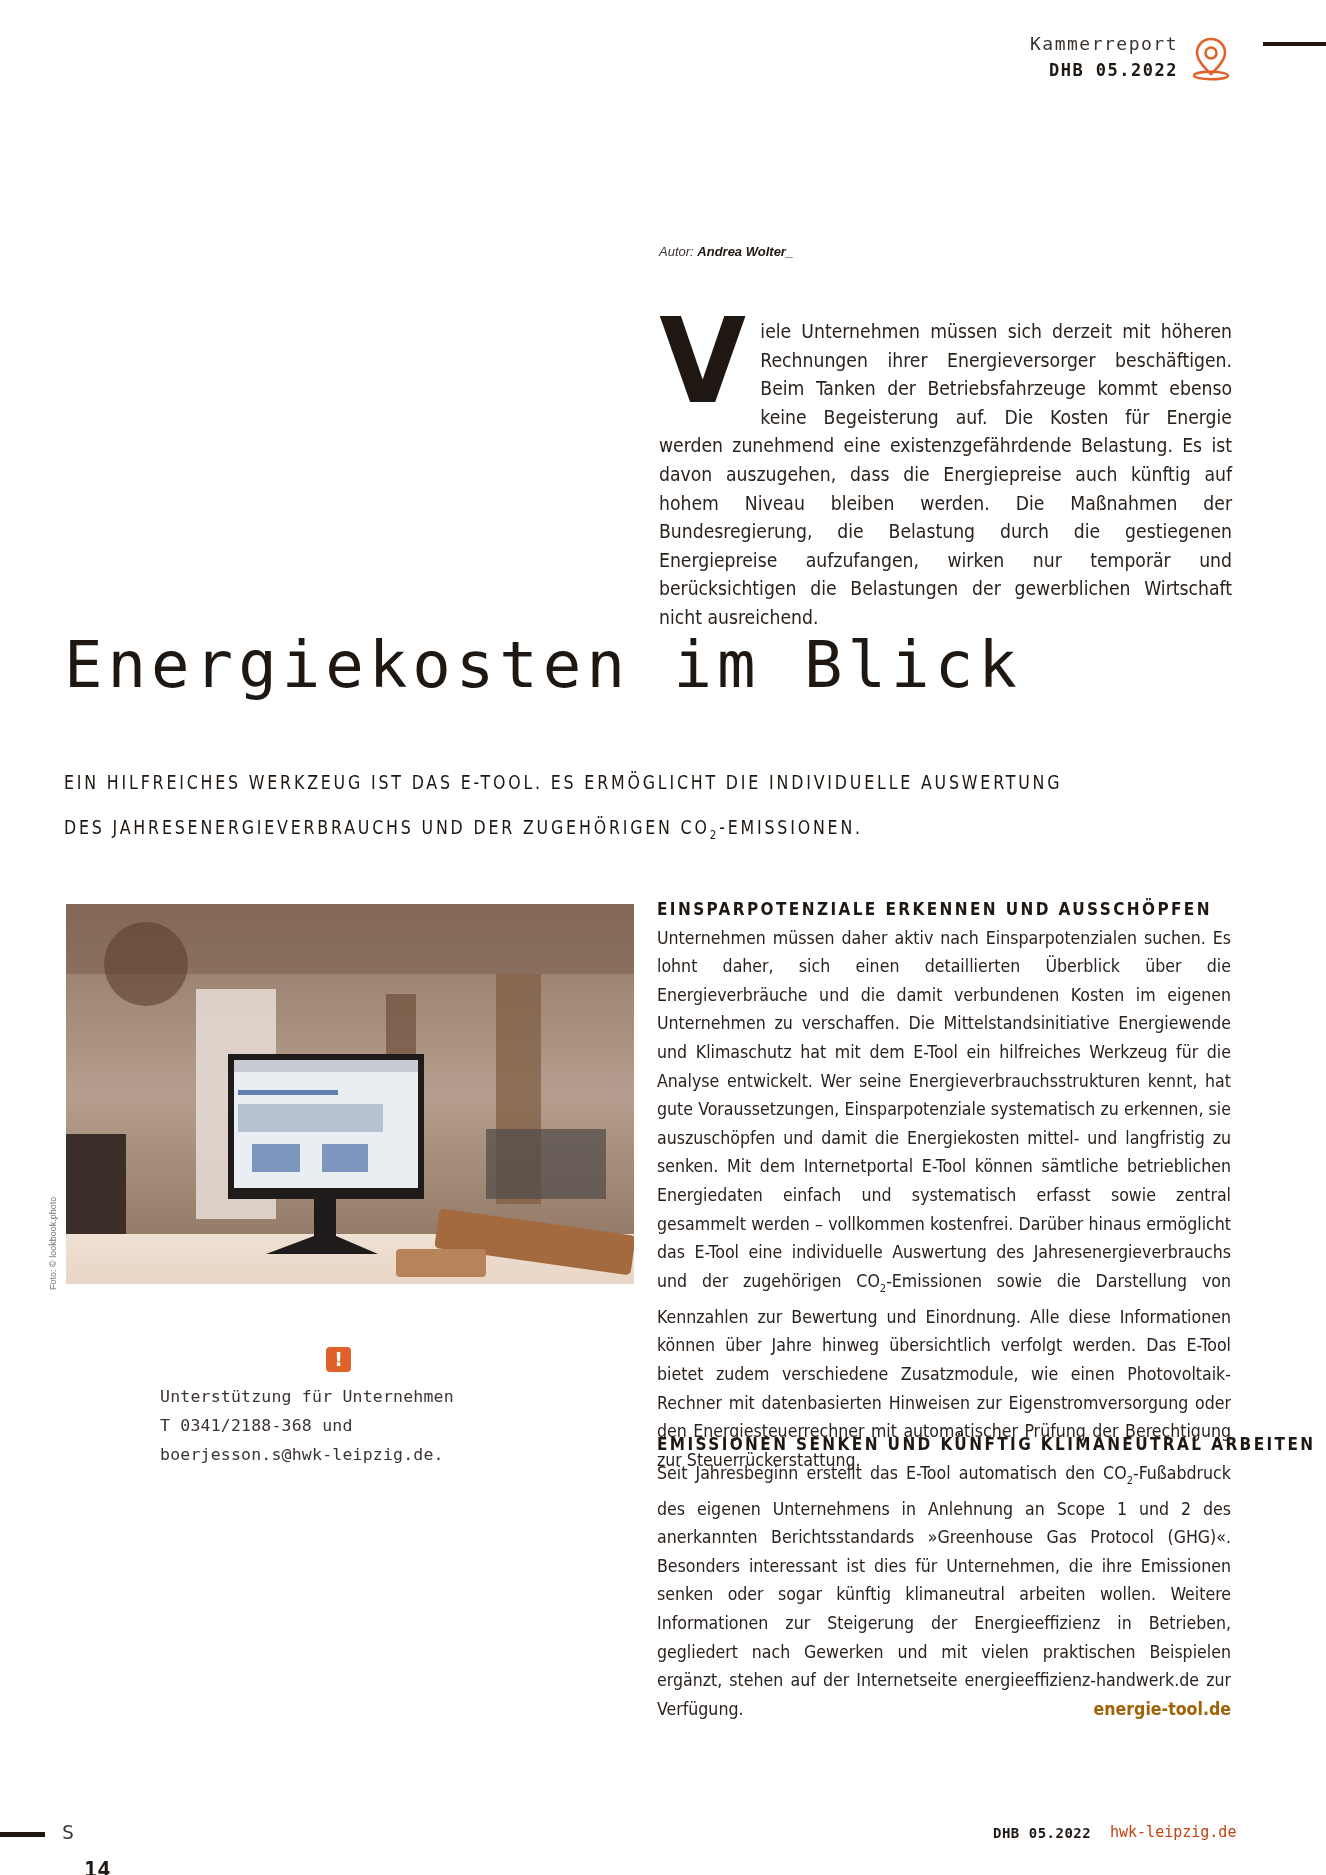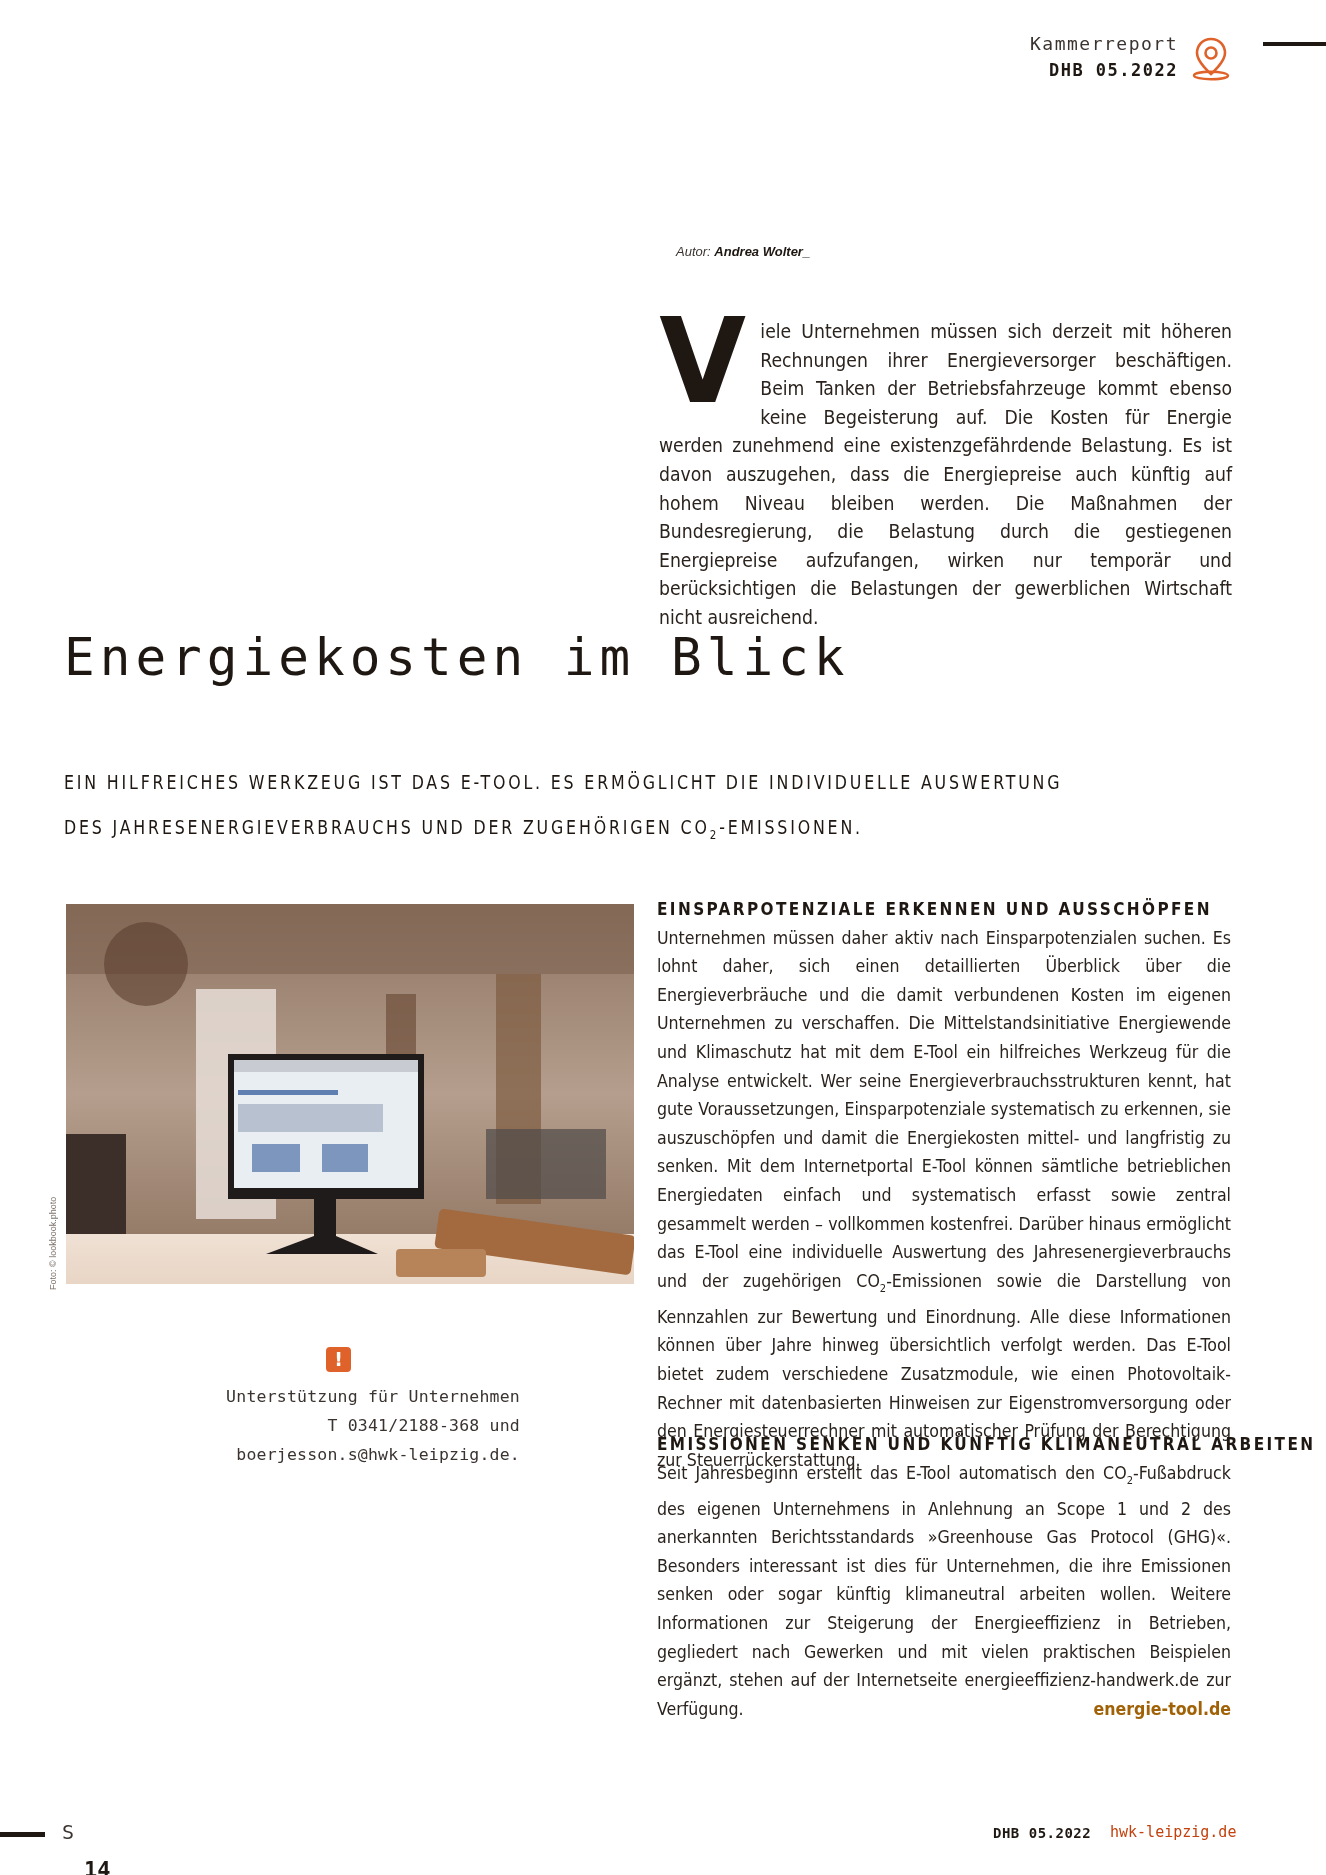--- a/index.html
+++ b/index.html
@@ -3,35 +3,35 @@
 <meta charset="utf-8">
 <style>
   html, body { margin:0; padding:0; background:#ffffff; }
   body { width:1326px; height:1875px; position:relative; overflow:hidden; color:#1e1712; font-family:"Liberation Sans", sans-serif; }
 
   .hdr-kicker { position:absolute; right:148px; top:33px; font-family:"DejaVu Sans Mono", monospace; font-size:18px; letter-spacing:1.5px; color:#3a3330;text-align:right; }
   .hdr-issue { position:absolute; right:148px; top:60px; font-family:"DejaVu Sans Mono", monospace; font-size:17px; font-weight:bold; letter-spacing:1.5px; color:#1e1712; }
   .pin-icon { position:absolute; left:1191px; top:36px; width:40px; height:46px; }
   .hdr-rule { position:absolute; left:1263px; top:42px; width:63px; height:4px; background:#1e1712; }
 
-  .byline { position:absolute; left:676px; top:244px; font-size:13px; font-style:italic; color:#3a3330; font-family:"Liberation Sans Narrow","Liberation Sans", sans-serif; }
+  .byline { position:absolute; left:659px; top:244px; font-size:13px; font-style:italic; color:#3a3330; font-family:"Liberation Sans Narrow","Liberation Sans", sans-serif; }
   .byline b { font-weight:bold; color:#1e1712; }
 
   .intro { position:absolute; left:659px; top:318px; width:573px; font-family:"DejaVu Sans Condensed","Liberation Sans", sans-serif; font-size:19.2px; line-height:28.6px; color:#2a221d; text-align:justify; }
   .dropcap { float:left; font-family:"DejaVu Sans", sans-serif; font-weight:bold; font-size:118px; line-height:90px; margin:-2px 12px 0 -2px; color:#1e1712; transform:scaleX(0.95); }
 
-  .headline { position:absolute; left:64px; top:628px; font-family:"DejaVu Sans Mono", monospace; font-size:51px; letter-spacing:5px; color:#1e1712; white-space:nowrap; }
+  .headline { position:absolute; left:64px; top:628px; font-family:"DejaVu Sans Mono", monospace; font-size:64px; letter-spacing:5px; color:#1e1712; white-space:nowrap; }
   .subhead { position:absolute; left:64px; top:760px; width:1140px; font-family:"DejaVu Sans Condensed","Liberation Sans", sans-serif; font-size:20px; letter-spacing:3.2px; line-height:45px; color:#1e1712; transform-origin:left top; transform:scaleX(0.88); }
   .subhead .line { display:block; white-space:nowrap; }
 
   .photo { position:absolute; left:66px; top:904px; width:568px; height:380px; overflow:hidden; background:#b9a493; }
   .credit { position:absolute; left:48px; top:1290px; transform:rotate(-90deg); transform-origin:left top; font-size:9px; color:#7b706a; white-space:nowrap; }
 
   .warn-icon { position:absolute; left:326px; top:1347px; width:25px; height:25px; background:#e0622b; border-radius:4px; color:#fff; font-weight:bold; font-size:19px; line-height:25px; text-align:center; font-family:"DejaVu Sans", sans-serif; }
-  .contact { position:absolute; left:160px; top:1382px; width:360px; text-align:right; font-family:"DejaVu Sans Mono", monospace; font-size:16.5px; line-height:29px; color:#3a3330; letter-spacing:0.2px; }
+  .contact { position:absolute; left:160px; top:1382px; width:360px; text-align:left; font-family:"DejaVu Sans Mono", monospace; font-size:16.5px; line-height:29px; color:#3a3330; letter-spacing:0.2px; }
   .contact span { display:block; white-space:nowrap; }
 
   .col { position:absolute; left:657px; width:574px; font-family:"DejaVu Sans Condensed","Liberation Sans", sans-serif; font-size:17.6px; line-height:28.6px; color:#2a221d; text-align:justify; }
   .sec-title { font-weight:bold; letter-spacing:2.4px; font-size:17px; color:#1e1712; white-space:nowrap; display:block; }
   .sec1 { top:895px; }
   .sec2 { top:1430px; }
   .link-inline { font-weight:bold; color:#a16207; float:right; }
 
   .foot-rule { position:absolute; left:0; top:1832px; width:45px; height:5px; background:#1e1712; }
   .page-s { position:absolute; left:62px; top:1820px; font-family:"DejaVu Sans Mono", monospace; font-size:20px; color:#3a3330; }

